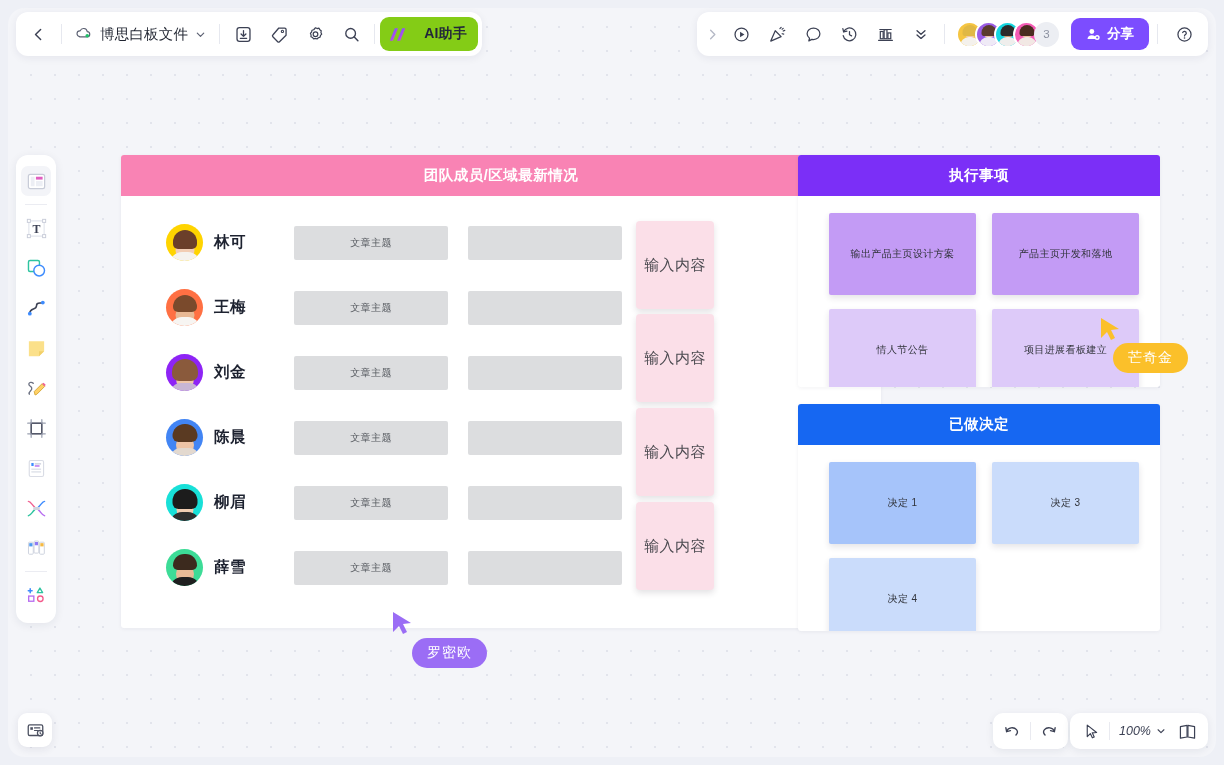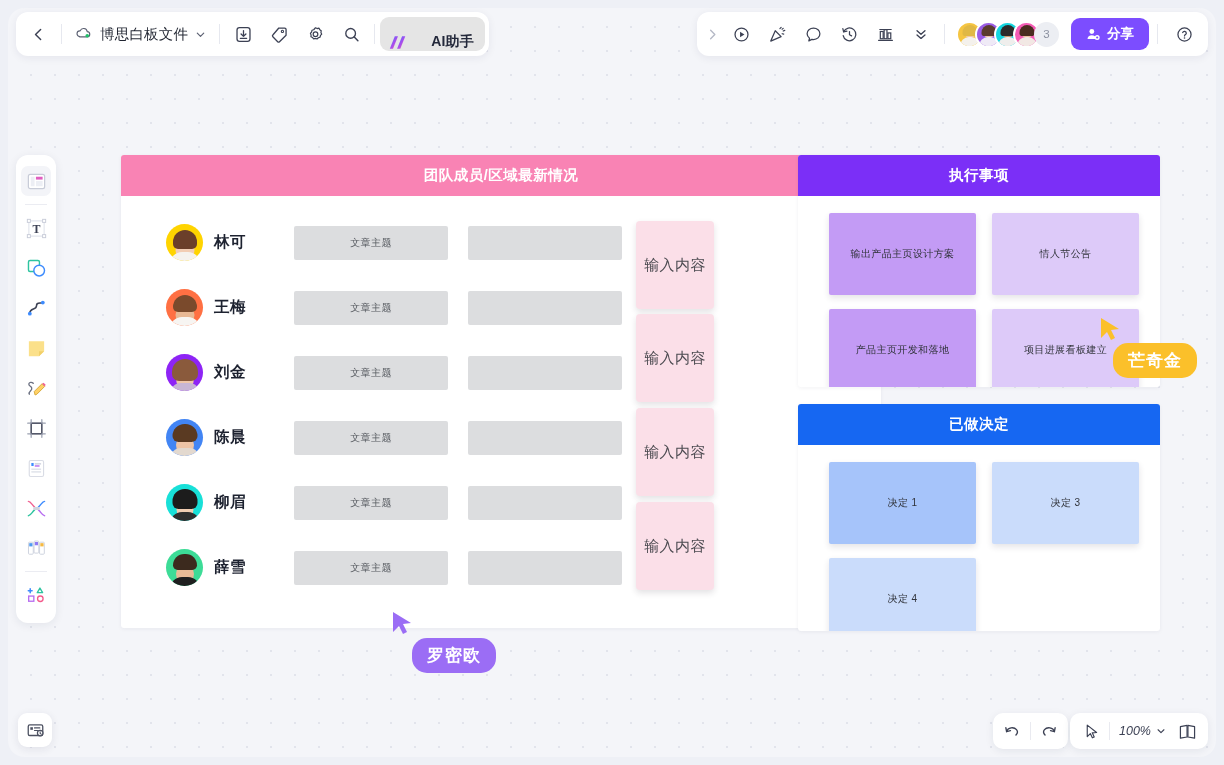--- a/index.html
+++ b/index.html
@@ -53,24 +53,24 @@
     height: 36px; padding: 0 8px;
     border-radius: 8px; cursor: pointer;
   }
   .file-name {
     font-size: 14.5px; color: #1f2430; font-weight: 500;
     letter-spacing: .2px;
   }
   .cloud-ico { position: relative; width: 18px; height: 18px; }
 
   .ai-chip {
-    display: flex; align-items: flex-end; gap: 23px;
+    display: flex; align-items: center; gap: 16px;
     height: 34px; padding: 0 11px 0 8px;
     border-radius: 9px; cursor: pointer;
-    background: #e5e5e5;
+    background: #84cc16;
   }
   .ai-text {
     font-size: 14px; font-weight: 700; color: #23283a;
     letter-spacing: .2px;
   }
 
   .topbar-right {
     position: absolute; right: 16px; top: 12px;
     height: 44px;
     display: flex; align-items: center;
@@ -279,21 +279,21 @@
   .c-purple-light { background: #ddcaf9; }
   .c-blue-dark { background: #a6c4fa; }
   .c-blue-light { background: #cadcfb; }
 
   
   .cursor { position: absolute; z-index: 30; }
   .cursor-label {
     position: absolute;
     padding: 6px 15px;
     border-radius: 15px;
-    color: #fff; font-size: 17px; font-weight: 700;
+    color: #fff; font-size: 14px; font-weight: 400;
     letter-spacing: 1px;
     white-space: nowrap;
   }
   .lbl-purple { background: #9b6df5; }
   .lbl-gold { background: #fbc02a; }
 </style>
 </head>
 <body>
 
 <div id="app">
@@ -389,22 +389,22 @@
       <div class="note" style="position:absolute;top:0">输入内容</div>
       <div class="note" style="position:absolute;top:93px">输入内容</div>
       <div class="note" style="position:absolute;top:187px">输入内容</div>
       <div class="note" style="position:absolute;top:281px">输入内容</div>
     </div>
 
     <div class="panel panel-exec">
       <div class="board-head head-purple">执行事项</div>
       <div class="cards">
         <div class="card c-purple-dark">输出产品主页设计方案</div>
+        <div class="card c-purple-dark">产品主页开发和落地</div>
         <div class="card c-purple-light">情人节公告</div>
-        <div class="card c-purple-dark">产品主页开发和落地</div>
         <div class="card c-purple-light">项目进展看板建立</div>
       </div>
     </div>
 
     <div class="panel panel-dec">
       <div class="board-head head-blue">已做决定</div>
       <div class="cards">
         <div class="card c-blue-dark">决定 1</div>
         <div class="card c-blue-light">决定 3</div>
         <div class="card c-blue-light">决定 4</div>

